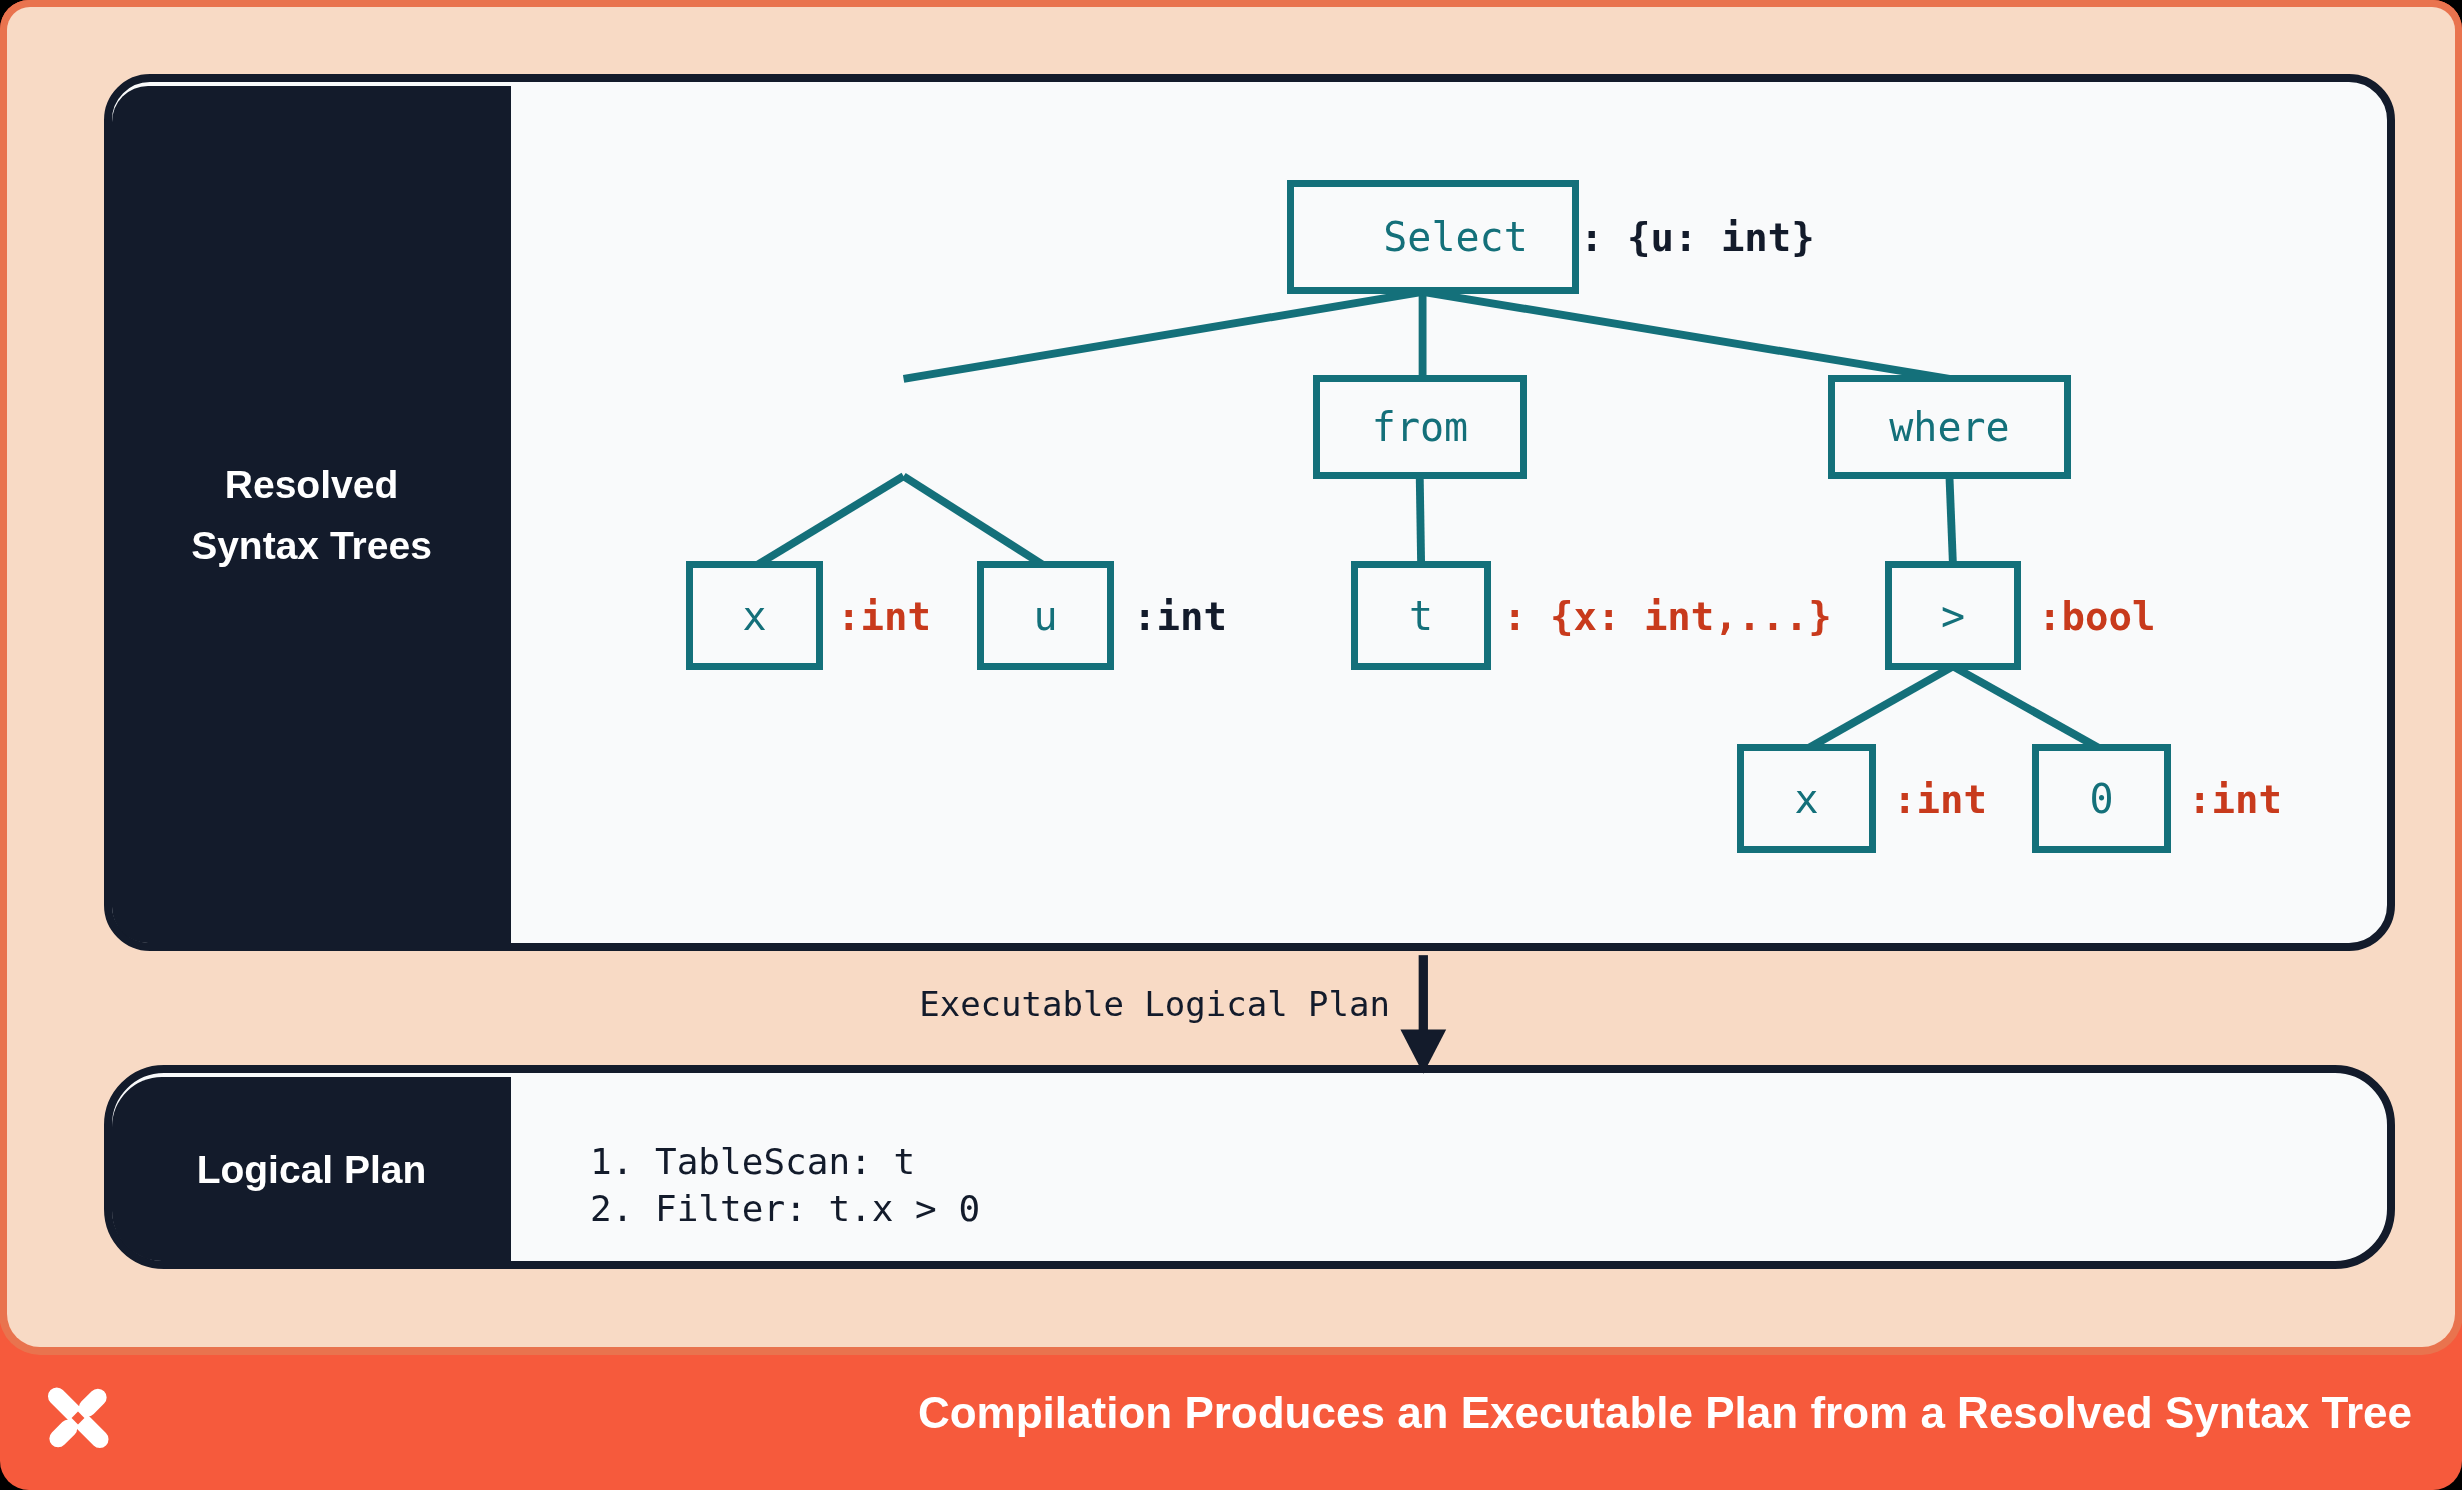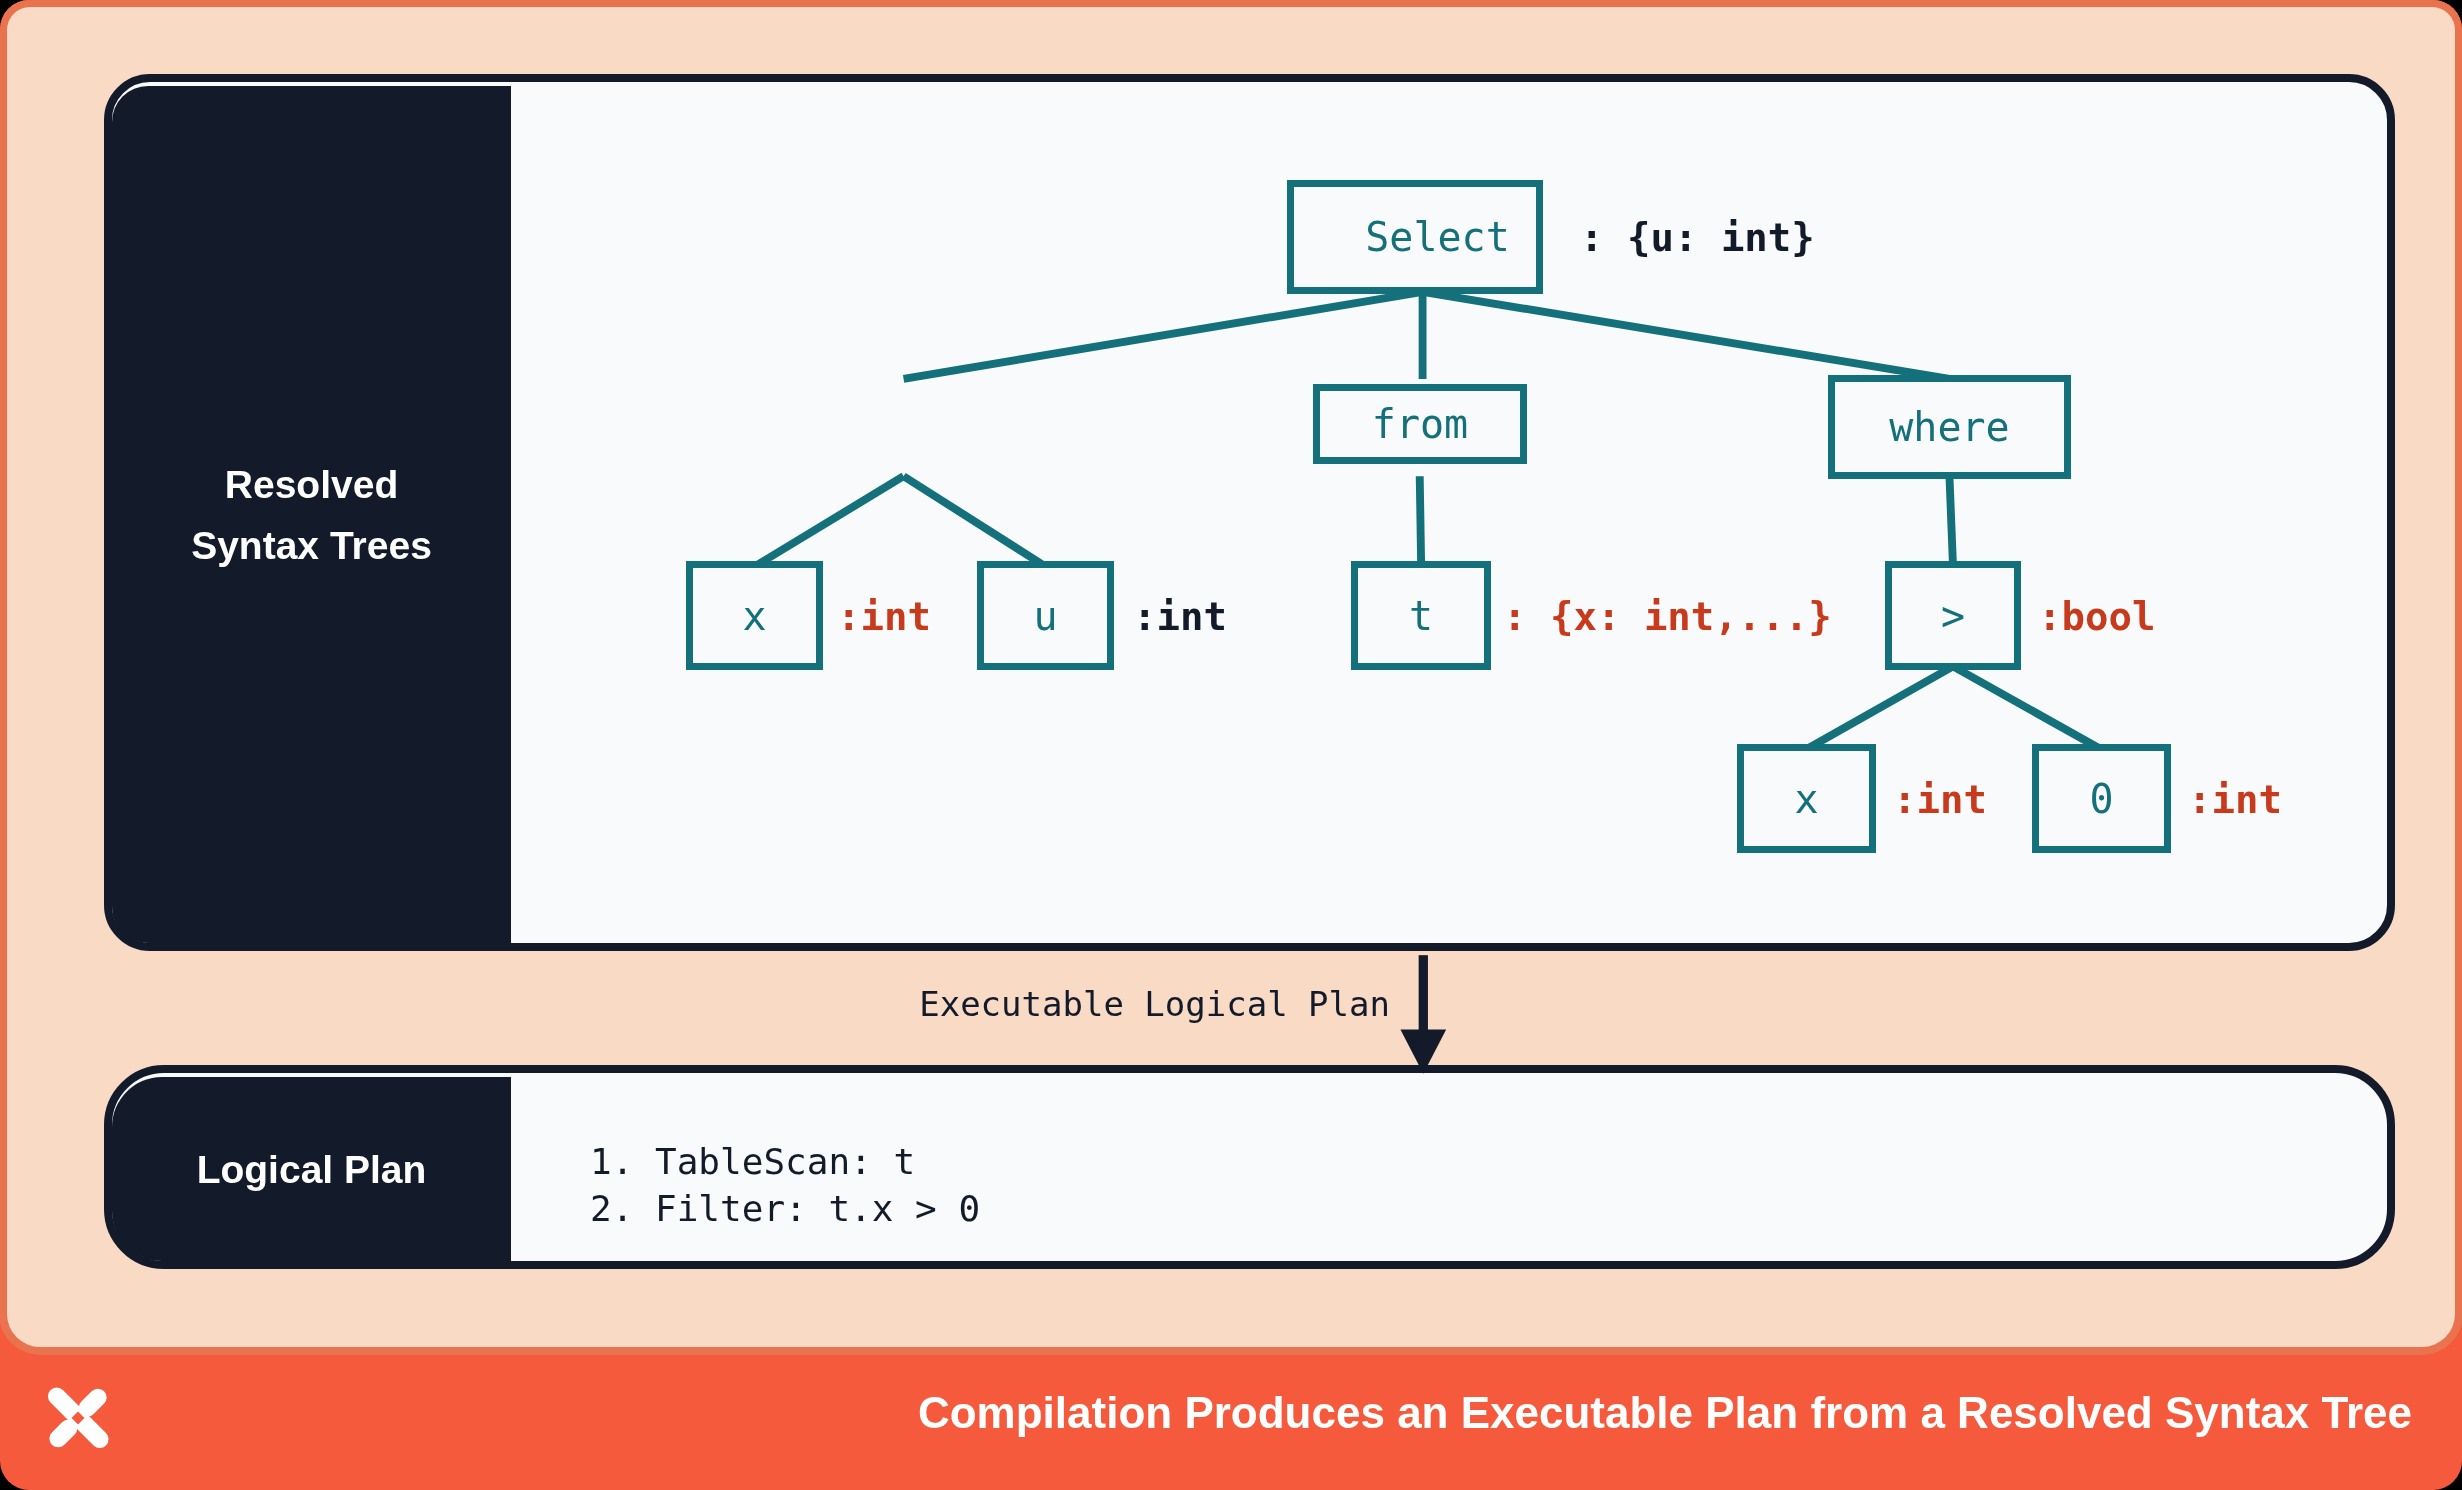--- a/index.html
+++ b/index.html
@@ -93,22 +93,22 @@
       <line x1="2727" y1="666" x2="2732" y2="792"></line>
       <line x1="2732" y1="932" x2="2527" y2="1048"></line>
       <line x1="2732" y1="932" x2="2939" y2="1048"></line>
     </g>
     <g>
       <line x1="1991" y1="1336" x2="1991" y2="1446" stroke="#131B2B" stroke-width="13"></line>
       <polygon points="1959,1440 2023,1440 1991,1502" fill="#131B2B"></polygon>
     </g>
   </svg>
 
-  <div class="node" style="left:1287px;top:180px;width:256px;height:114px;padding-left:45px;">Select</div>
-  <div class="node" style="left:1313px;top:384px;width:214px;height:80px;">from</div>
+  <div class="node" style="left:1287px;top:180px;width:292px;height:114px;padding-left:45px;">Select</div>
+  <div class="node" style="left:1313px;top:375px;width:214px;height:104px;">from</div>
   <div class="node" style="left:1828px;top:375px;width:243px;height:104px;">where</div>
   <div class="node" style="left:686px;top:561px;width:137px;height:109px;">x</div>
   <div class="node" style="left:977px;top:561px;width:137px;height:109px;">u</div>
   <div class="node" style="left:1351px;top:561px;width:140px;height:109px;">t</div>
   <div class="node" style="left:1885px;top:561px;width:136px;height:109px;">&gt;</div>
   <div class="node" style="left:1737px;top:744px;width:139px;height:109px;">x</div>
   <div class="node" style="left:2032px;top:744px;width:139px;height:109px;">0</div>
 
   <div class="ann ann-navy" style="left:1580px;top:237px;">: {u: int}</div>
   <div class="ann ann-red" style="left:837px;top:616px;">:int</div>

